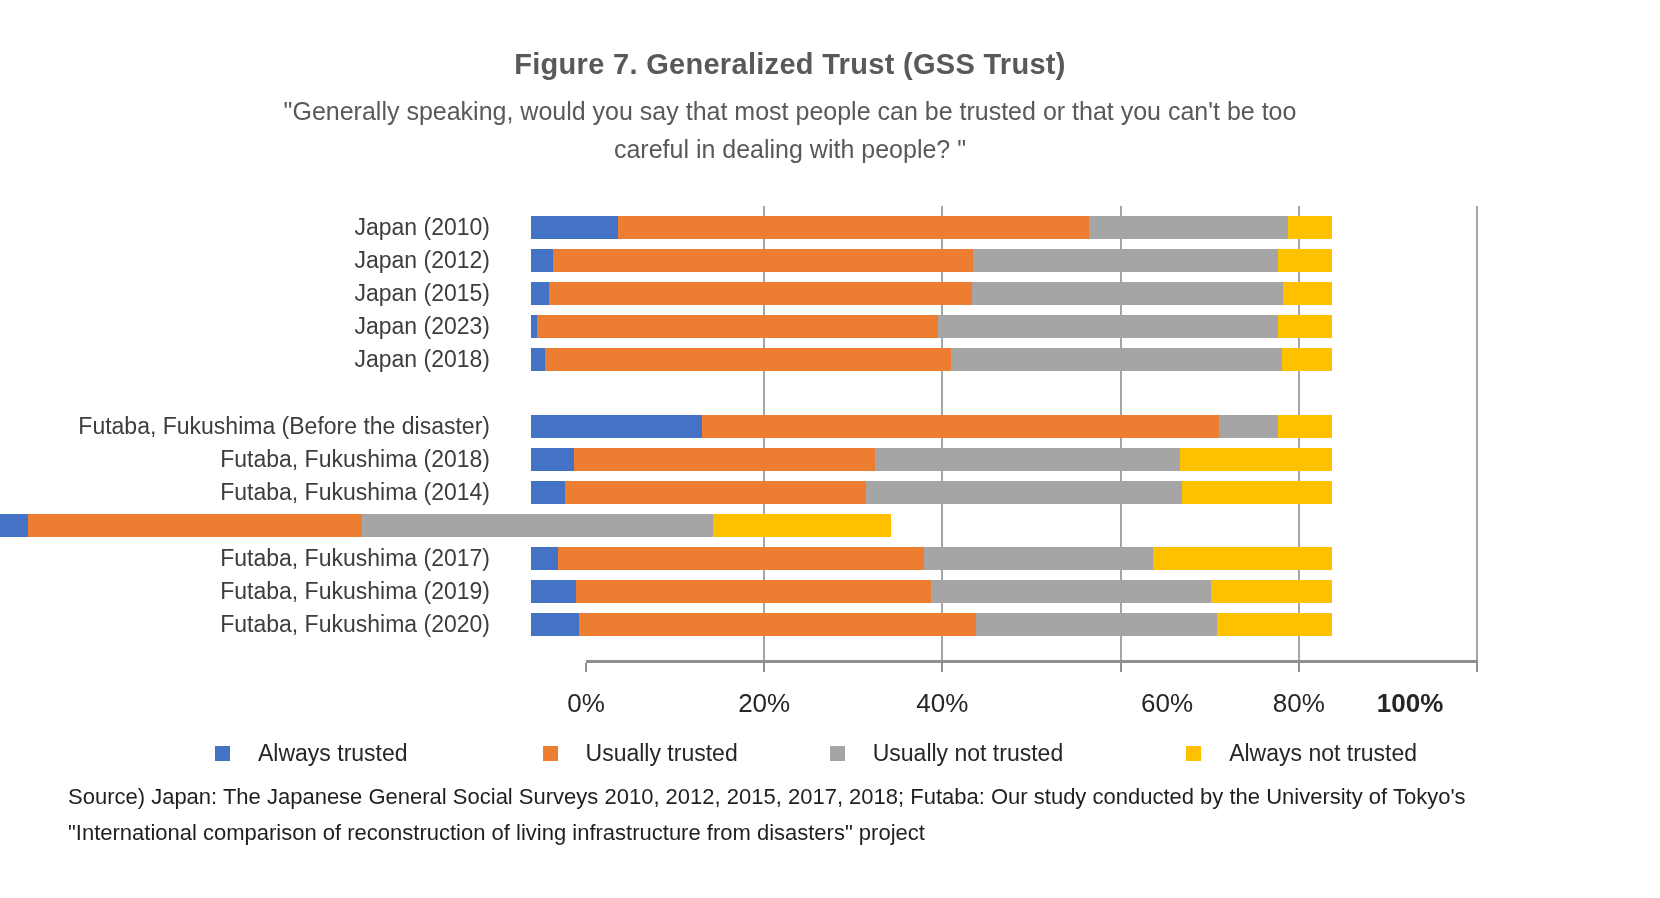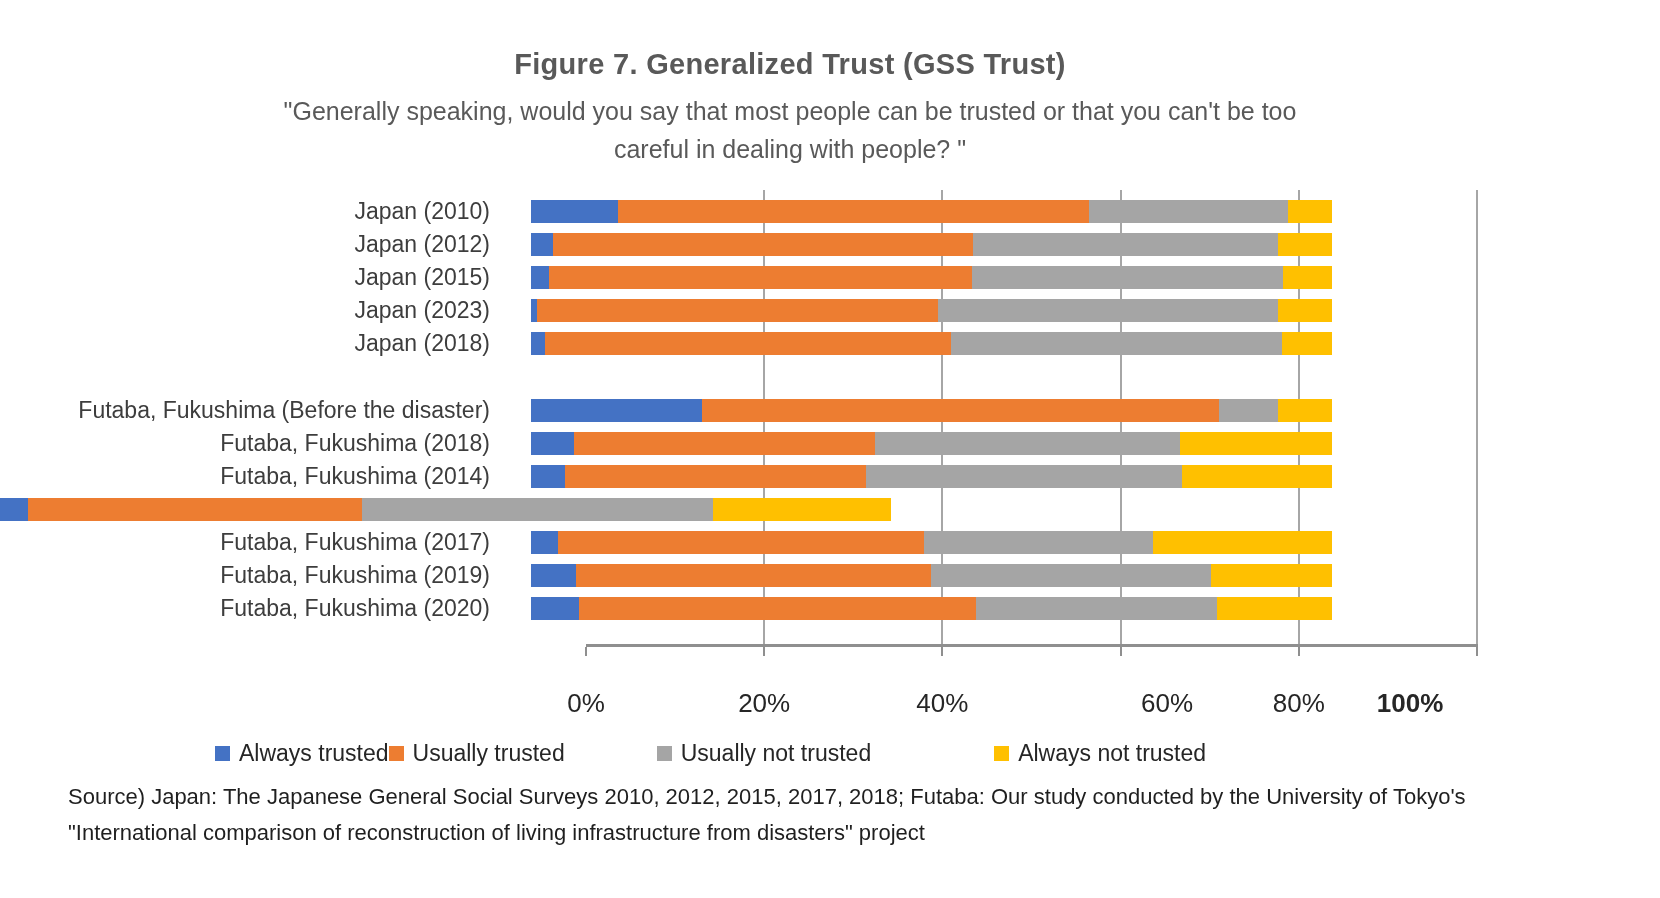--- a/index.html
+++ b/index.html
@@ -10,21 +10,21 @@
     position: absolute; top: 48px; left: 0; width: 1580px;
     text-align: center; font-size: 29px; font-weight: bold; color: #595959;
     letter-spacing: 0.3px;
   }
   .chart-subtitle {
     position: absolute; top: 92px; left: 0; width: 1580px;
     text-align: center; font-size: 25px; color: #595959; line-height: 38px;
   }
 
   .chart-area { position: absolute; top: 190px; left: 0; width: 1520px; }
-  .plot { position: relative; width: 1332px; height: 457px; }
+  .plot { position: relative; width: 1332px; height: 457px; margin-top: 16px; }
 
   .gridlines { position: absolute; top: 0; left: 586px; width: 891px; height: 457px; }
   .gridline { position: absolute; top: 0; bottom: 0; width: 2px; background: #a6a6a6; }
 
   .rows { position: relative; padding-top: 5px; z-index: 2; }
   .bar-row { display: flex; height: 33px; }
   .row-spacer { height: 34px; }
   .row-label {
     width: 586px; padding-right: 41px; text-align: right;
     font-size: 23px; color: #3d3d3d; line-height: 33px;
@@ -42,22 +42,22 @@
   .tick-labels { position: absolute; top: 498px; left: 0; width: 1520px; height: 34px; }
   .tick-label {
     position: absolute; transform: translateX(-50%);
     font-size: 26px; color: #262626; white-space: nowrap;
   }
 
   .legend {
     position: absolute; top: 740px; left: 215px;
     display: flex; align-items: center;
   }
-  .legend-item { display: flex; align-items: center; }
-  .legend-item + .legend-item { }
+  .legend-item { display: flex; align-items: center; gap: 19px; }
+  .legend-item + .legend-item { margin-left: 135px; }
   .legend-item:nth-child(3) { margin-left: 92px; }
   .legend-item:nth-child(4) { margin-left: 123px; }
   .legend-swatch { width: 15px; height: 15px; margin-right: 9px; flex: 0 0 auto; }
   .legend-label { font-size: 23px; color: #262626; white-space: nowrap; }
 
   .source {
     position: absolute; top: 779px; left: 68px; width: 1530px;
     font-size: 22px; color: #1f1f1f; line-height: 36px;
   }
 </style>

